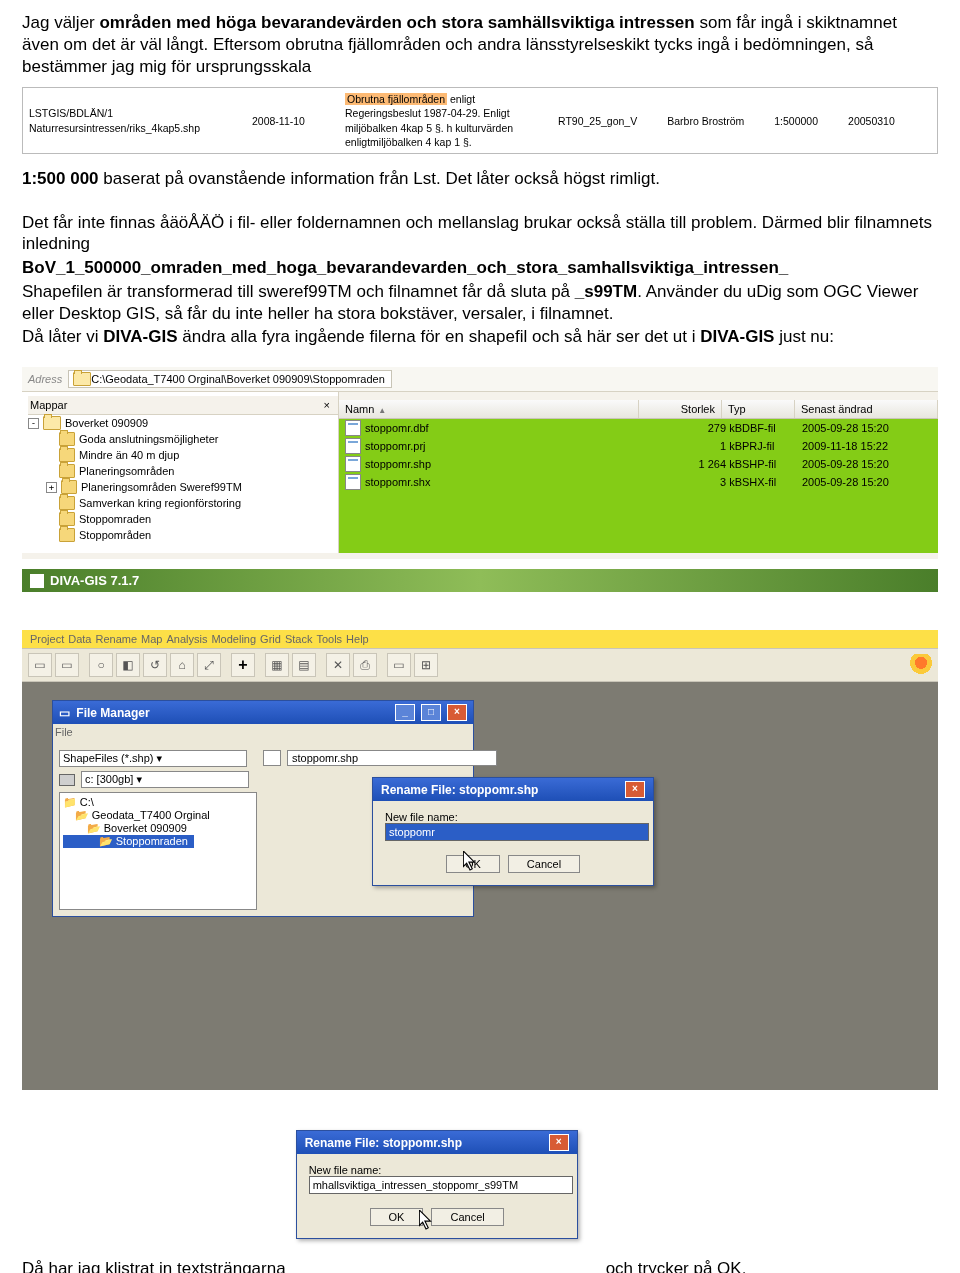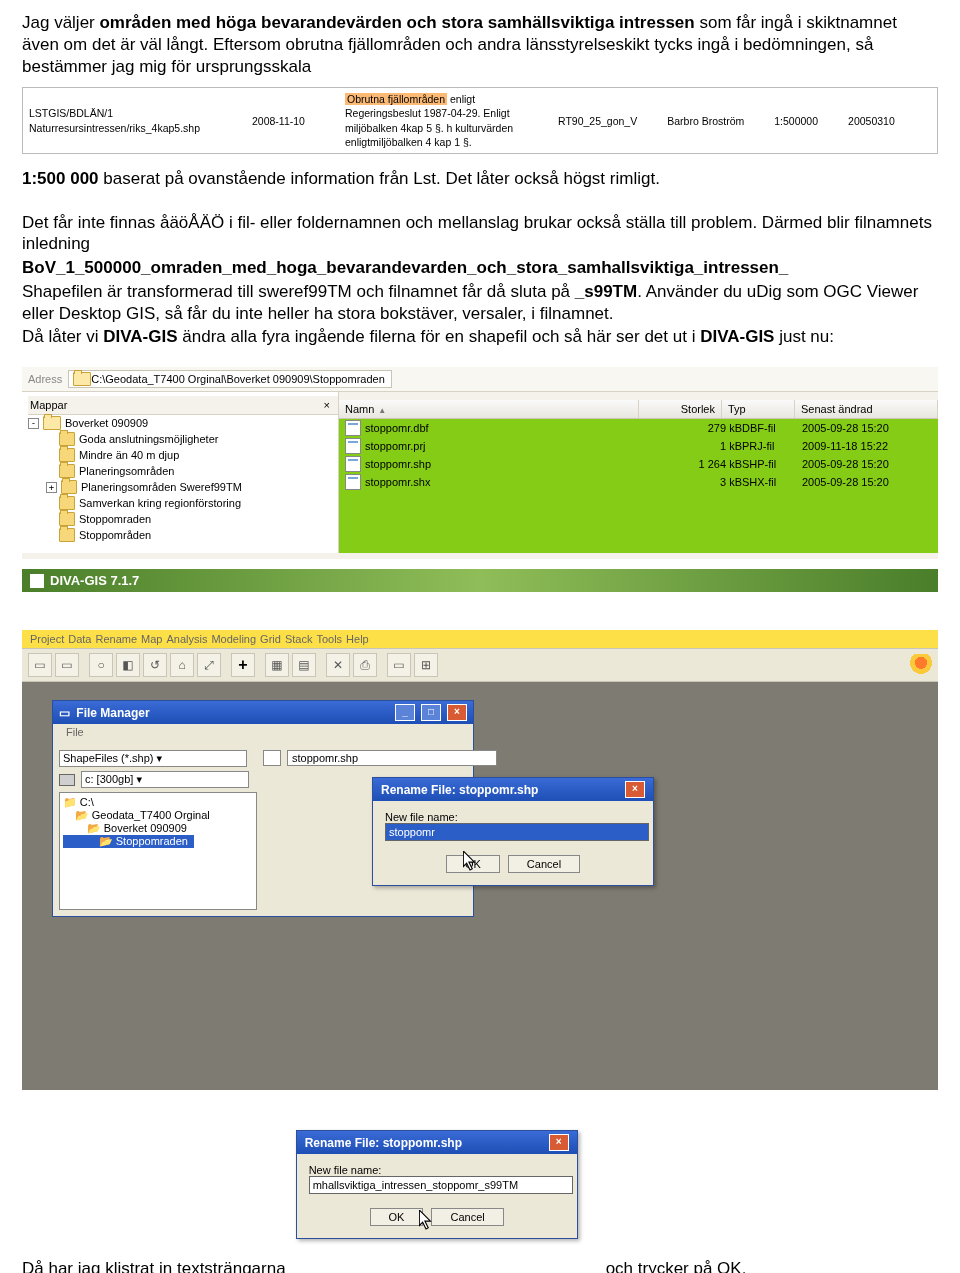--- a/index.html
+++ b/index.html
@@ -12,21 +12,21 @@
   .meta-cell { flex-shrink:0; line-height:1.35; }
   .meta-date { width:85px; text-align:left; }
   .meta-left { width:215px; }
   .meta-desc { width:205px; }
   .meta-desc .hilite { background:#fdba74; padding:0 2px; }
   .meta-tail { display:flex; gap:30px; }
 
   
   .explorer { margin-top:18px; font-size:11px; font-family: Tahoma, Verdana, sans-serif; background:#f5f2eb; border-top:1px solid #fff; padding-bottom:6px; }
   .addr-bar { display:flex; align-items:center; gap:6px; padding:3px 6px; background:#f8f7f2; border-bottom:1px solid #d7d2c3; }
-  .addr-label { color:#888; }
+  .addr-label { color:#888;font-style:italic; }
   .addr-box { display:flex; align-items:center; border:1px solid #c8c4b6; background:#fff; padding:1px 6px 1px 4px; font-size:11px;}
   .folder-closed-icon { width:14px; height:12px; background:#f6d77a; border:1px solid #c9a238; border-radius:1px; position:relative; }
   .folder-closed-icon:before{content:"";position:absolute;top:-3px;left:0;width:6px;height:3px;background:#f6d77a;border:1px solid #c9a238;border-bottom:none;border-radius:1px 1px 0 0;}
   .folder-open-icon { width:16px; height:12px; background:#fce9a8; border:1px solid #c9a238; position:relative; border-radius:1px;}
   .folder-open-icon:before{content:"";position:absolute;top:-3px;left:0;width:6px;height:3px;background:#fce9a8;border:1px solid #c9a238;border-bottom:none;}
   .explorer-body { display:flex; }
   .tree-pane { width:310px; border-right:1px solid #d7d2c3; background:#fff; padding:4px 0 10px 6px; position:relative;}
   .pane-header { display:flex; justify-content:space-between; padding:3px 8px 3px 2px; background:#f5f2eb; border-bottom:1px solid #d7d2c3; font-size:11px;}
   .close-x { font-family:Arial; cursor:default;}
   .tree-item { display:flex; align-items:center; gap:4px; padding:1px 0; }
@@ -53,21 +53,21 @@
   .tb-sep{width:4px;}
   .tb-plus{font-weight:bold;font-size:16px;color:#000;}
   .tb-flower{width:22px;height:22px;margin-left:auto;background:radial-gradient(circle at 50% 40%, #ff7a2b 0 6px, #fbca3a 6px 11px, transparent 11px);}
   .diva-stage { background:#7d7b72; padding: 18px 0 30px 30px; position:relative; min-height:360px;}
 
   .fm-window { width:420px; background:#ece8d8; border:1px solid #2b4f9e; }
   .win-title { background:linear-gradient(#3a6bd6,#1e4fb6); color:#fff; font-weight:bold; padding:3px 6px; font-size:12px; display:flex; align-items:center; gap:6px;}
   .win-title .spacer{flex:1;}
   .win-btn{width:18px;height:15px;border:1px solid #fff;background:#5b84d8;color:#fff;font-size:10px;text-align:center;line-height:13px;}
   .win-btn.red{background:#d85b34;}
-  .fm-menu{background:#ece8d8;padding:2px 13px;font-size:11px;color:#666;}
+  .fm-menu{background:#ece8d8;padding:2px 2px;font-size:11px;color:#666;}
   .fm-body{padding:6px;}
   .fm-body select, .fm-body .combo { width:180px; font-size:11px; background:#fff;border:1px solid #888;padding:1px 3px;}
   .fm-row{display:flex;align-items:center;gap:6px;margin:4px 0;}
   .fm-split{display:flex;gap:6px;}
   .fm-tree{width:190px;height:110px;background:#fff;border:1px solid #888;padding:3px;font-size:11px;}
   .fm-right{flex:1;}
   .fm-right .bar{background:#fff;border:1px solid #888;padding:1px 4px;font-size:11px;width:200px;display:flex;align-items:center;gap:4px;}
   .drive-icon{width:14px;height:10px;background:#cfcfcf;border:1px solid #666;display:inline-block;}
   .nav-icon{width:16px;height:14px;border:1px solid #888;background:#fff;display:inline-block;}
 

